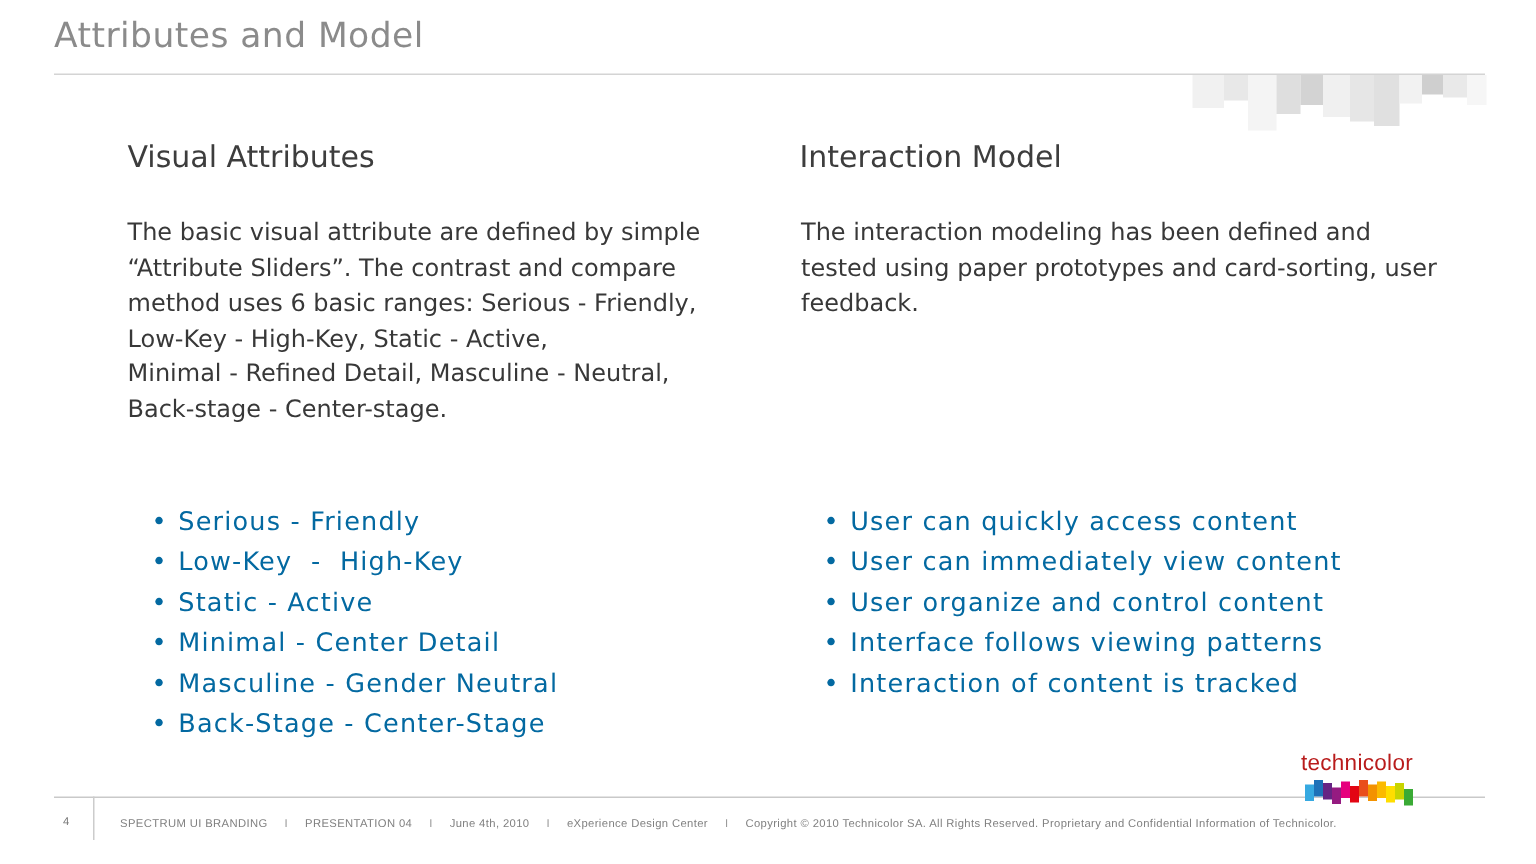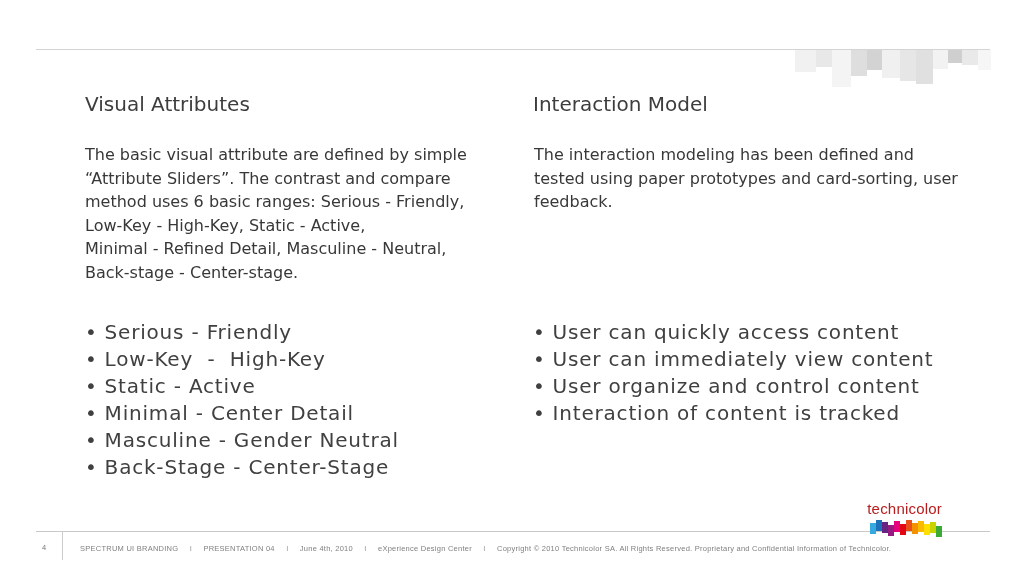--- a/index.html
+++ b/index.html
@@ -28,22 +28,22 @@
   .right-heading { left:533px; top:92px; }
 
   .col-body {
     position:absolute; font-size:16px; line-height:23.5px; color:#383838;
     white-space:pre-wrap;
   }
   .left-body  { left:85px;  top:143px; width:440px; }
   .right-body { left:534px; top:143px; width:460px; }
 
   .bullets {
-    position:absolute; margin:0; padding:0; list-style:none;
-    font-size:20px; line-height:27px; color:#404040; letter-spacing:0.8px;
+    position:absolute; margin:16px; padding:0; list-style:none;
+    font-size:17px; line-height:27px; color:#0369a1; letter-spacing:0.8px;
   }
   .left-bullets  { left:85px;  top:319px; }
   .right-bullets { left:533px; top:319px; }
   .bullet-item { white-space:pre-wrap; }
   .dot { margin-right:7px; }
 
   
   .footer-line {
     position:absolute; left:36px; right:34px; top:531px;
     height:1px; background:#c9c9c9;
@@ -68,20 +68,21 @@
     color:#b91c1c; letter-spacing:0.2px;
   }
   .strip { display:flex; justify-content:flex-end; height:18px; margin-top:3px; }
   .cblock { width:6px; height:11px; flex:none; }
 </style>
 </head>
 <body>
 
 <div class="slide">
 
+  <div class="title">Attributes and Model</div>
   <div class="header-line"></div>
   <div class="mosaic">
       <div class="mblock" style="width: 21px; height: 22px; background: rgb(241, 241, 241);"></div>
       <div class="mblock" style="width: 16px; height: 17px; background: rgb(232, 232, 232);"></div>
       <div class="mblock" style="width: 19px; height: 37px; background: rgb(244, 244, 244);"></div>
       <div class="mblock" style="width: 16px; height: 26px; background: rgb(222, 222, 222);"></div>
       <div class="mblock" style="width: 15px; height: 20px; background: rgb(211, 211, 211);"></div>
       <div class="mblock" style="width: 18px; height: 28px; background: rgb(240, 240, 240);"></div>
       <div class="mblock" style="width: 16px; height: 31px; background: rgb(230, 230, 230);"></div>
       <div class="mblock" style="width: 17px; height: 34px; background: rgb(224, 224, 224);"></div>
@@ -118,20 +119,21 @@
 tested using paper prototypes and card-sorting, user
 feedback.</div>
   <ul class="bullets right-bullets">
 
       <li class="bullet-item"><span class="dot">•</span><span class="bullet-text">User can quickly access content</span></li>
 
       <li class="bullet-item"><span class="dot">•</span><span class="bullet-text">User can immediately view content</span></li>
 
       <li class="bullet-item"><span class="dot">•</span><span class="bullet-text">User organize and control content</span></li>
 
+      <li class="bullet-item"><span class="dot">•</span><span class="bullet-text">Interface follows viewing patterns</span></li>
 
       <li class="bullet-item"><span class="dot">•</span><span class="bullet-text">Interaction of content is tracked</span></li>
     </ul>
 
   <div class="footer-line"></div>
   <div class="page-num">4</div>
   <div class="footer-divider"></div>
   <div class="footer-items">
     
   

